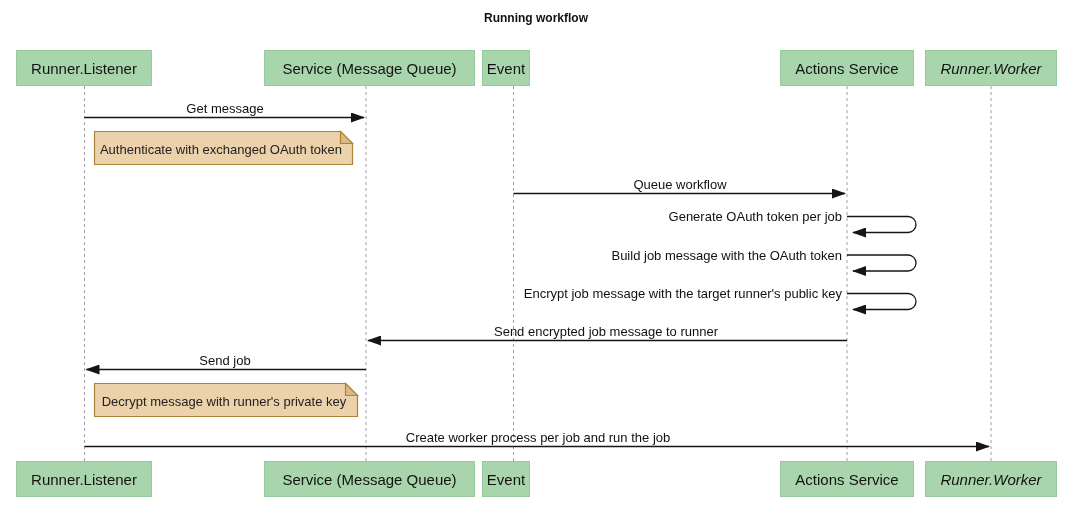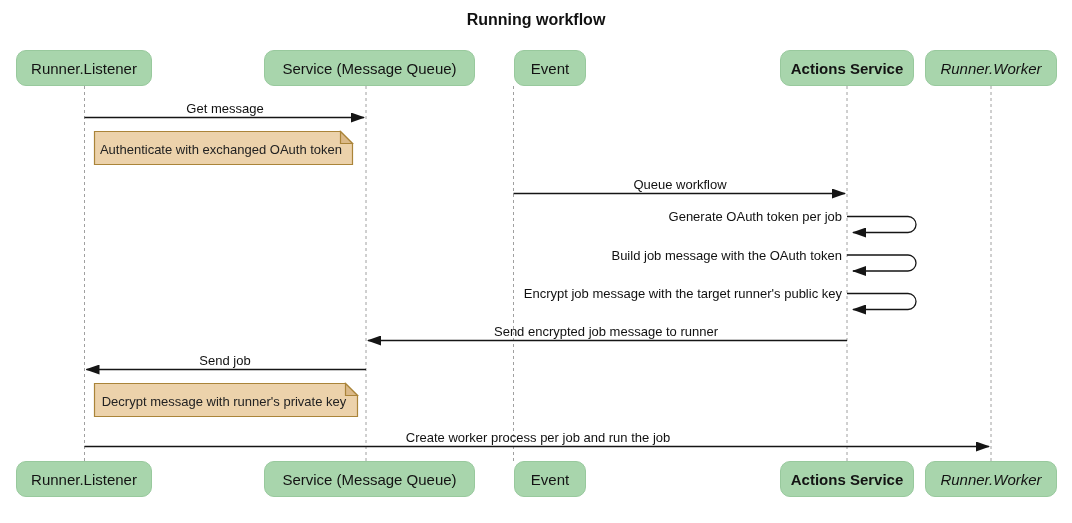--- a/index.html
+++ b/index.html
@@ -10,21 +10,21 @@
     background: #ffffff;
     font-family: "Liberation Sans", sans-serif;
     overflow: hidden;
   }
   .title {
     position: absolute;
     top: 11px;
     left: 0;
     width: 1072px;
     text-align: center;
-    font-size: 16px;
+    font-size: 12px;
     font-weight: bold;
     color: #111111;
   }
   .diagram-svg { position: absolute; top: 0; left: 0; }
   .lifeline {
     stroke: #a0a0a0;
     stroke-width: 1;
     stroke-dasharray: 3 3;
     fill: none;
   }
@@ -46,35 +46,35 @@
     font-family: "Liberation Sans", sans-serif;
     font-size: 13px;
     fill: #222222;
     text-anchor: middle;
   }
   .participant {
     position: absolute;
     height: 36px;
     background: #a8d5ac;
     border: 1px solid #98c99d;
-    border-radius: 10px;
+    border-radius: 0;
     box-sizing: border-box;
     display: flex;
     align-items: center;
     justify-content: center;
     font-size: 15px;
     color: #131313;
     white-space: nowrap;
   }
   .p-top { top: 50px; }
   .p-bottom { top: 461px; }
   .p-rl { left: 16px;  width: 136px; }
   .p-smq { left: 264px; width: 211px; }
-  .p-ev { left: 482px; width: 72px; margin-left: 32px; }
-  .p-as { left: 780px; width: 134px; font-weight: bold; }
+  .p-ev { left: 482px; width: 48px; }
+  .p-as { left: 780px; width: 134px; }
   .p-rw { left: 925px; width: 132px; font-style: italic; }
 </style>
 </head>
 <body>
 
 <div class="canvas">
 
   <div class="title">Running workflow</div>
 
   <svg class="diagram-svg" width="1072" height="523" viewBox="0 0 1072 523">

